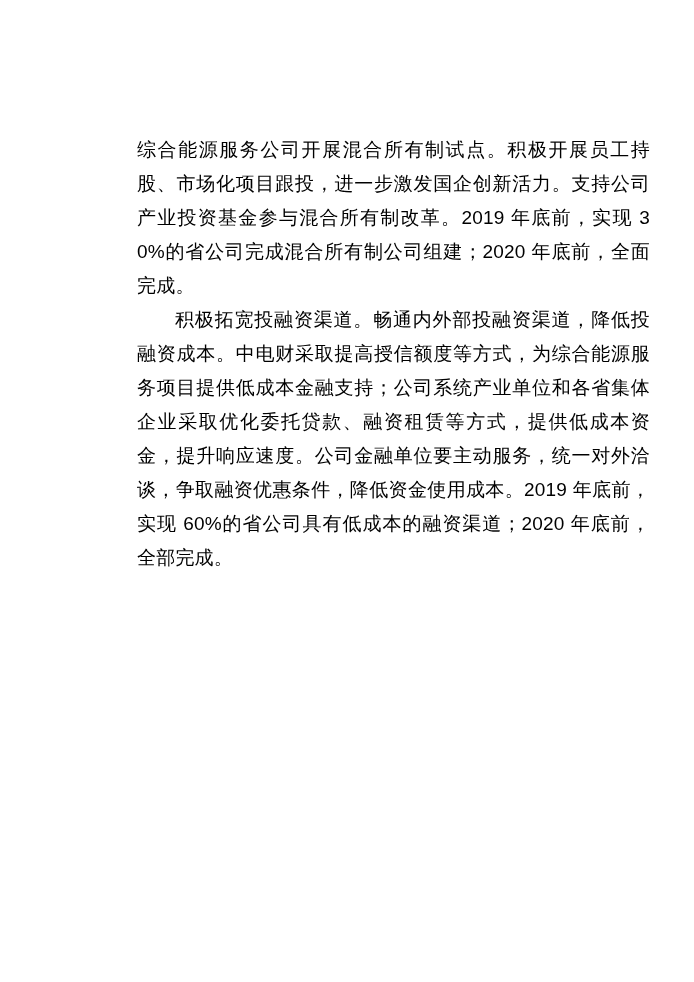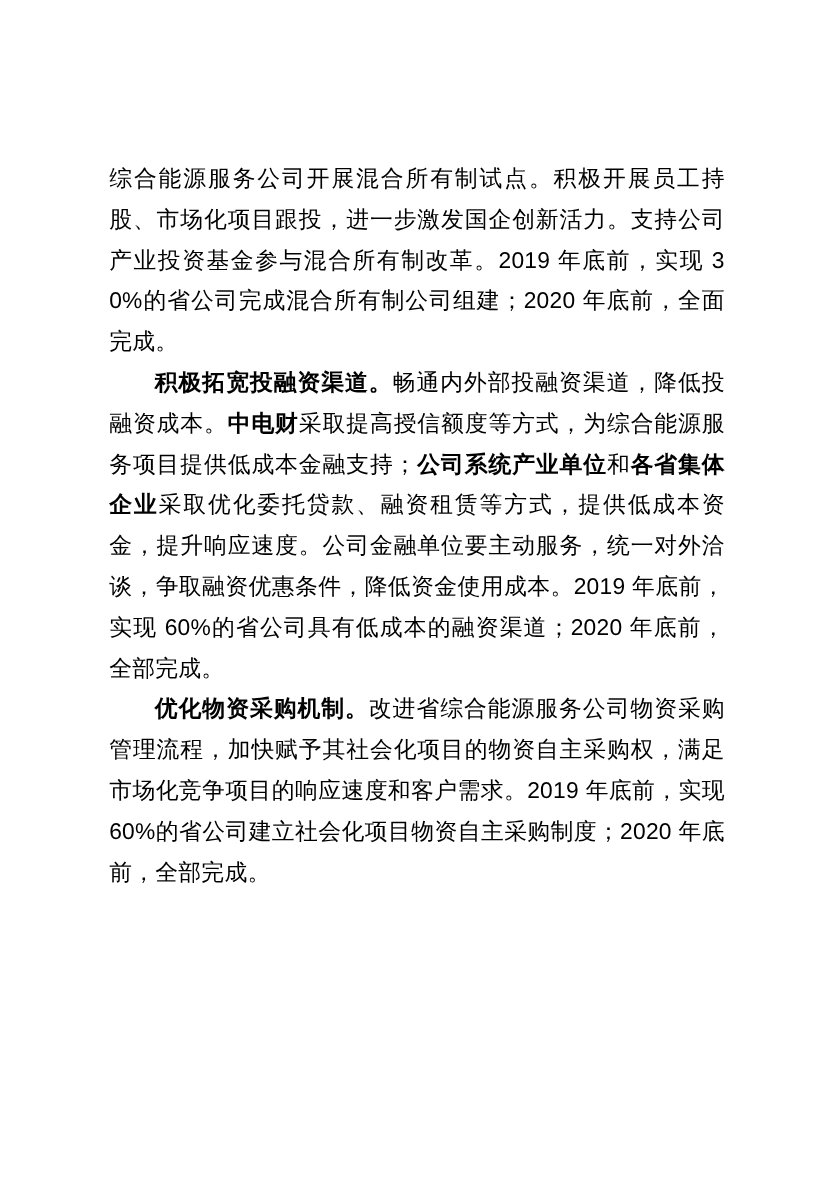--- a/index.html
+++ b/index.html
@@ -19,44 +19,44 @@
     left: 0;
     top: 0;
     width: 694px;
     height: 982px;
     background: #ffffff;
     box-sizing: border-box;
     padding: 133px 90px 0 91px;
   }
   .doc-body {
     width: 513px;
+    margin-left: 46px;
   }
   .para {
     margin: 0;
     padding: 0;
     font-size: 19px;
     line-height: 34px;
     color: #000000;
     text-align: justify;
     text-justify: inter-ideograph;
     letter-spacing: 0.2px;
     word-break: break-all;
   }
   .para.indent {
     text-indent: 2em;
   }
   .run {
     font-weight: 400;
   }
   .run.bold {
-    font-weight: 700;
+    font-weight: 400;
   }
 </style>
 </head>
 <body>
 
 <div class="page">
   <div class="doc-body">
       <p class="para"><span class="run">综合能源服务公司开展混合所有制试点。积极开展员工持股、市场化项目跟投，进一步激发国企创新活力。支持公司产业投资基金参与混合所有制改革。2019 年底前，实现 30%的省公司完成混合所有制公司组建；2020 年底前，全面完成。</span></p>
       <p class="para indent"><span class="run bold">积极拓宽投融资渠道。</span><span class="run">畅通内外部投融资渠道，降低投融资成本。</span><span class="run bold">中电财</span><span class="run">采取提高授信额度等方式，为综合能源服务项目提供低成本金融支持；</span><span class="run bold">公司系统产业单位</span><span class="run">和</span><span class="run bold">各省集体企业</span><span class="run">采取优化委托贷款、融资租赁等方式，提供低成本资金，提升响应速度。公司金融单位要主动服务，统一对外洽谈，争取融资优惠条件，降低资金使用成本。2019 年底前，实现 60%的省公司具有低成本的融资渠道；2020 年底前，全部完成。</span></p>
-      <p class="para indent"><span class="run bold">优化物资采购机制。</span><span class="run">改进省综合能源服务公司物资采购管理流程，加快赋予其社会化项目的物资自主采购权，满足市场化竞争项目的响应速度和客户需求。2019 年底前，实现 60%的省公司建立社会化项目物资自主采购制度；2020 年底前，全部完成。</span></p>
     </div>
 </div>
 
 </body></html>

